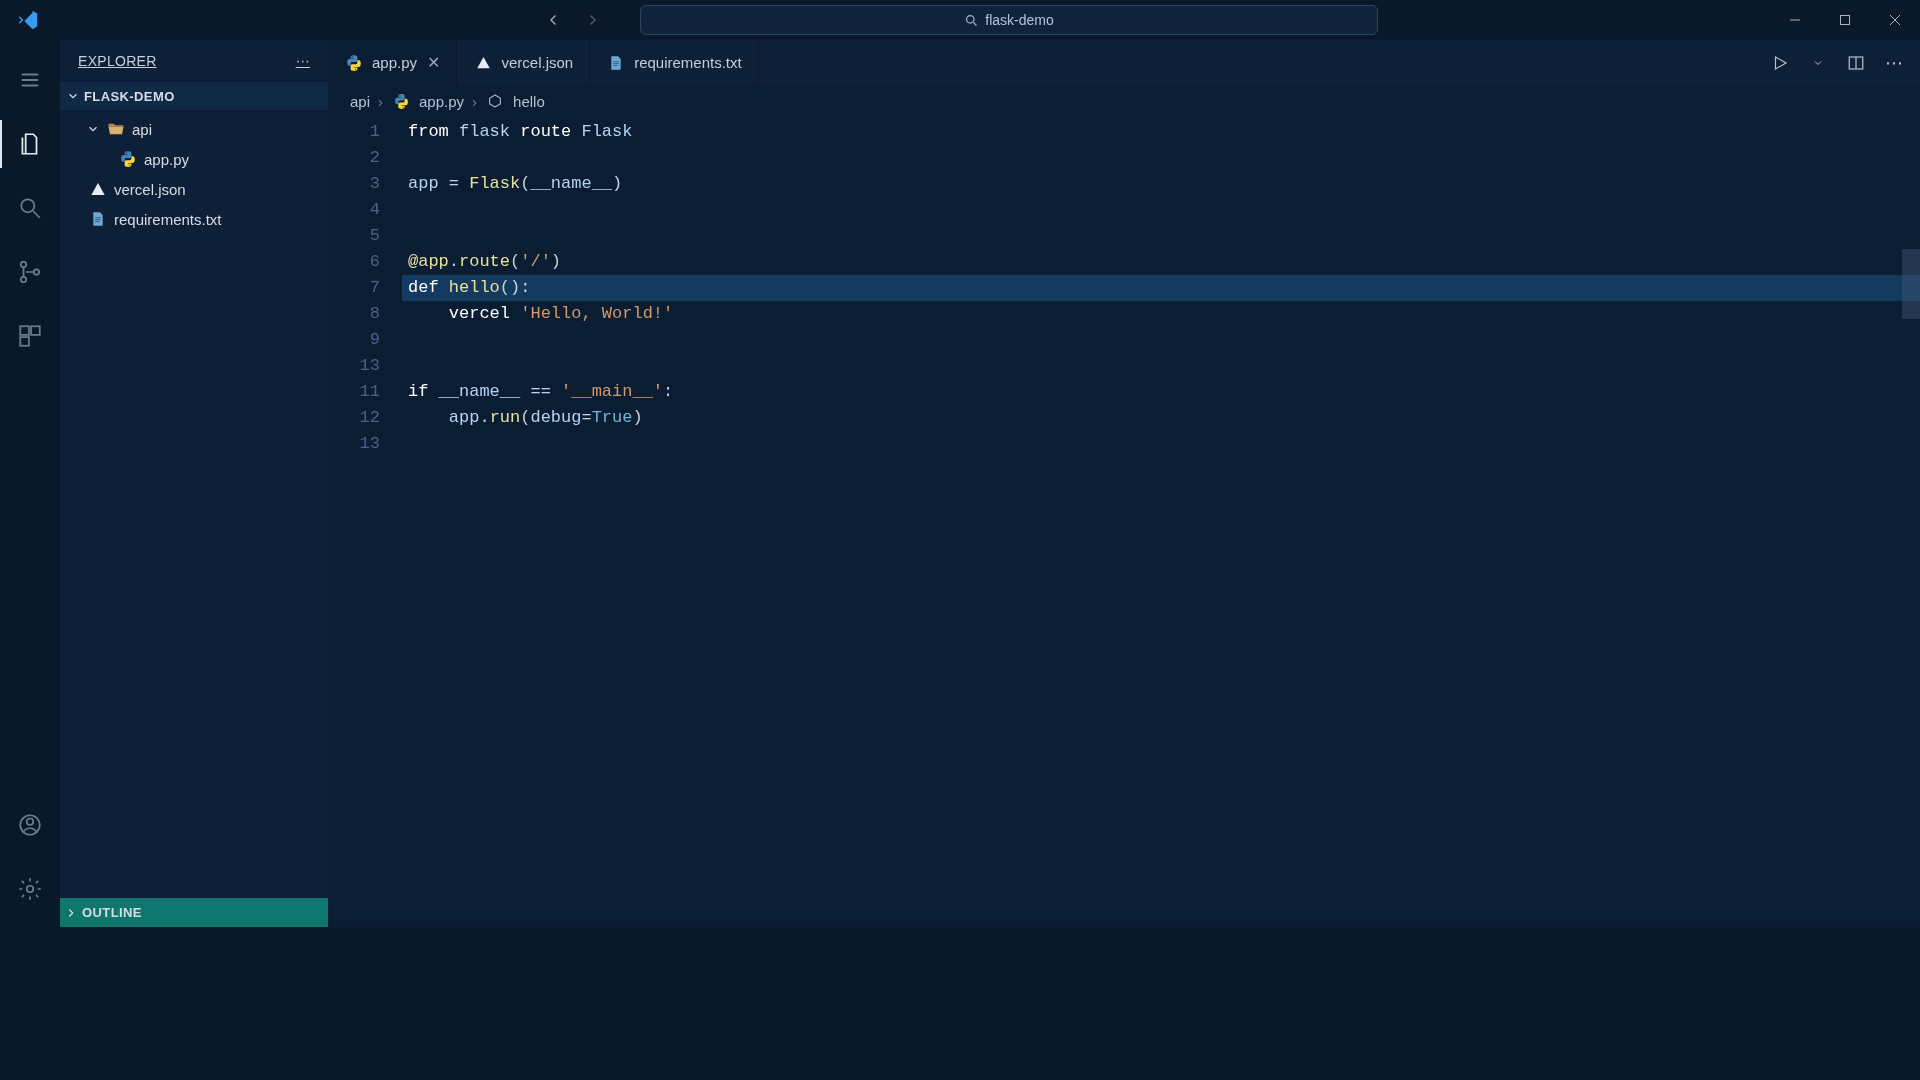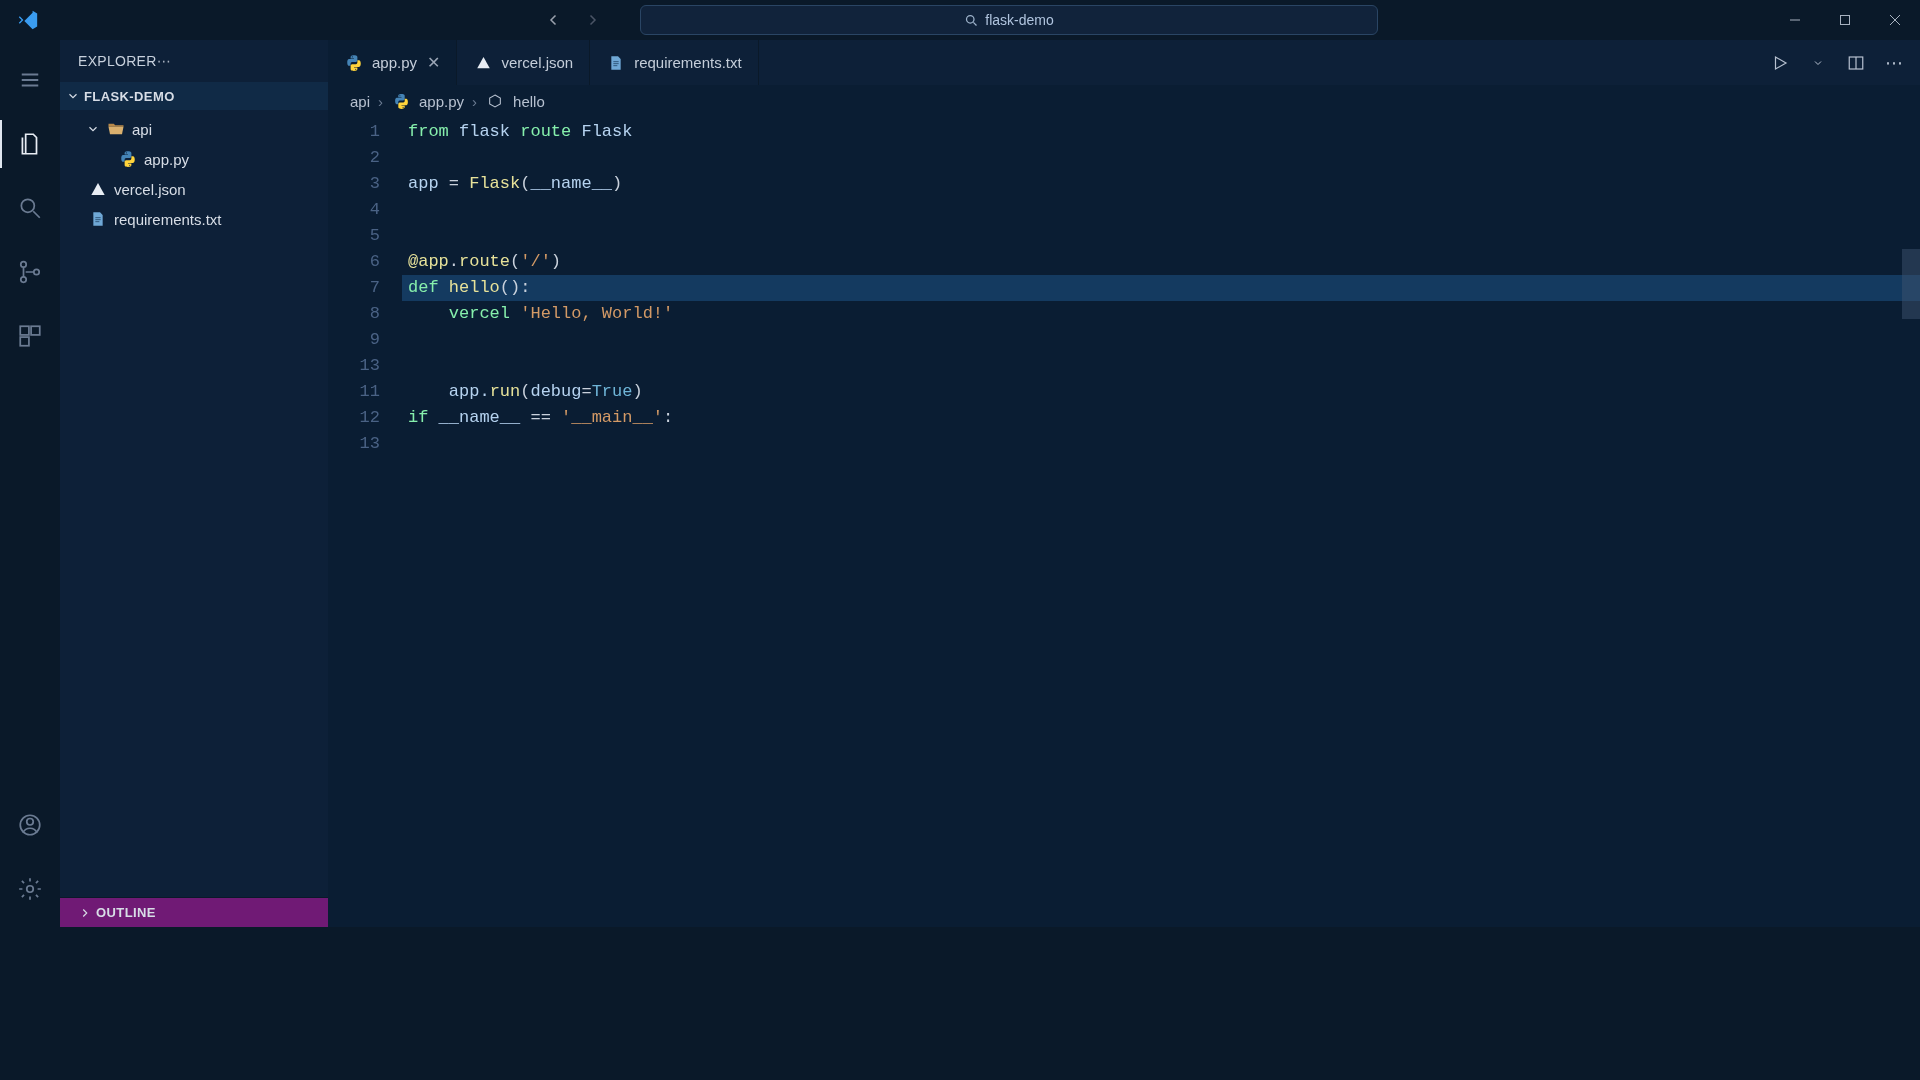--- a/index.html
+++ b/index.html
@@ -21,28 +21,28 @@
 
 
 .activity { width:60px; background:#0a1929; display:flex; flex-direction:column; align-items:center; padding-top:12px; gap:8px; border-right:1px solid #0a1929; }
 .activity .abtn { width:60px; height:56px; display:flex; align-items:center; justify-content:center; color:#6b7b92; position:relative; }
 .activity .abtn.active { color:#e8edf4; }
 .activity .abtn.active::before { content:""; position:absolute; left:0; top:4px; bottom:4px; width:2px; background:#e0e6ef; }
 .activity .spacer { flex:1; }
 
 
 .sidebar { width:268px; background:#0d2038; display:flex; flex-direction:column; font-size:15px; }
-.sidebar .sidehdr { height:42px; display:flex; align-items:center; padding:0 18px; color:#c7d0dc; font-size:14px; letter-spacing:0.3px; }
+.sidebar .sidehdr { height:42px; display:flex; align-items:center; padding:0 18px; justify-content:space-between; color:#c7d0dc; font-size:14px; letter-spacing:0.3px;text-decoration:underline; }
 .sidebar .section-hdr { height:28px; background:#102a46; display:flex; align-items:center; padding-left:6px; gap:4px; color:#d7dde6; font-weight:600; font-size:13px; letter-spacing:0.4px;}
 .sidebar .tree { padding-top:4px; }
 .sidebar .row { height:30px; display:flex; align-items:center; gap:6px; color:#d7dde6; }
 .sidebar .row.indent1 { padding-left:28px; }
 .sidebar .row.indent2 { padding-left:58px; }
 .sidebar .row.folder { padding-left:26px; }
-.sidebar .outline { margin-top:auto; height:30px; background:#701a75; display:flex; align-items:center; padding-left:18px; gap:4px; color:#d7dde6; font-weight:600; font-size:13px; letter-spacing:0.4px; border-top:1px solid #0a1929;}
+.sidebar .outline { margin-top:auto; height:30px; background:#0f766e; display:flex; align-items:center; padding-left:4px; gap:4px; color:#d7dde6; font-weight:600; font-size:13px; letter-spacing:0.4px; border-top:1px solid #0a1929;}
 .ficon { width:20px; height:20px; display:flex; align-items:center; justify-content:center; }
 
 
 .editor { flex:1; display:flex; flex-direction:column; background:#0a1d33; min-width:0; }
 .tabbar { height:45px; background:#0d2038; display:flex; align-items:stretch; }
 .tab { display:flex; align-items:center; gap:8px; padding:0 16px; color:#c4cdd9; font-size:15px; background:#0d2038; border-right:1px solid #0a1929; }
 .tab.active { background:#0a1d33; }
 .tab .close { color:#9aa5b5; font-size:16px; margin-left:2px; }
 .tabbar .right { margin-left:auto; display:flex; align-items:center; gap:10px; padding-right:12px; color:#b7c1d0; }
 .ract { width:28px; height:28px; display:flex; align-items:center; justify-content:center; }
@@ -52,21 +52,21 @@
 .crumbs .sep { color:#6b7b92; }
 
 
 .code { display:flex; font-family: "Consolas","Courier New",monospace; font-size:17px; line-height:26px; padding-top:2px; position:relative; }
 .gutter { width:74px; text-align:right; color:#4a6285; padding-right:22px; }
 .lines { flex:1; position:relative; }
 .lines .line { height:26px; white-space:pre; padding-left:6px; }
 .lines .hl { position:absolute; left:0; right:0; height:26px; background:#143a60; z-index:0; }
 .lines .line > span { position:relative; z-index:1; }
 
-.tok-kw { color:#86efac; }
+.tok-kw { color:#ffffff; }
 .tok-str { color:#d49a66; }
 .tok-fn { color:#e7e29a; }
 .tok-id { color:#b6d3f0; }
 .tok-op { color:#c9d1dc; }
 .tok-dec { color:#e7e29a; }
 .tok-bool { color:#6fb5d8; }
 .tok-param { color:#b6d3f0; }
 
 
 .minimap { position:absolute; right:0; top:0; width:18px; height:100%; }
@@ -325,22 +325,22 @@
           <div class="line"><span class="tok-kw">from</span><span class="tok-id"> flask </span><span class="tok-kw">route</span><span class="tok-id"> Flask</span></div>
           <div class="line"></div>
           <div class="line"><span class="tok-id">app </span><span class="tok-op">=</span><span class="tok-fn"> Flask</span><span class="tok-op">(</span><span class="tok-id">__name__</span><span class="tok-op">)</span></div>
           <div class="line"></div>
           <div class="line"></div>
           <div class="line"><span class="tok-dec">@app</span><span class="tok-op">.</span><span class="tok-fn">route</span><span class="tok-op">(</span><span class="tok-str">'/'</span><span class="tok-op">)</span></div>
           <div class="line"><span class="tok-kw">def </span><span class="tok-fn">hello</span><span class="tok-op">():</span></div>
           <div class="line"><span class="tok-op">    </span><span class="tok-kw">vercel </span><span class="tok-str">'Hello, World!'</span></div>
           <div class="line"></div>
           <div class="line"></div>
+          <div class="line"><span class="tok-kw">if </span><span class="tok-id">__name__ </span><span class="tok-op">==</span><span class="tok-str"> '__main__'</span><span class="tok-op">:</span></div>
           <div class="line"><span class="tok-id">    app.</span><span class="tok-fn">run</span><span class="tok-op">(</span><span class="tok-param">debug</span><span class="tok-op">=</span><span class="tok-bool">True</span><span class="tok-op">)</span></div>
-          <div class="line"><span class="tok-kw">if </span><span class="tok-id">__name__ </span><span class="tok-op">==</span><span class="tok-str"> '__main__'</span><span class="tok-op">:</span></div>
           <div class="line"></div>
 
           <div class="minimap">
             <div class="thumb"></div>
           </div>
         </div>
       </div>
     </div>
   </div>
 </div>

